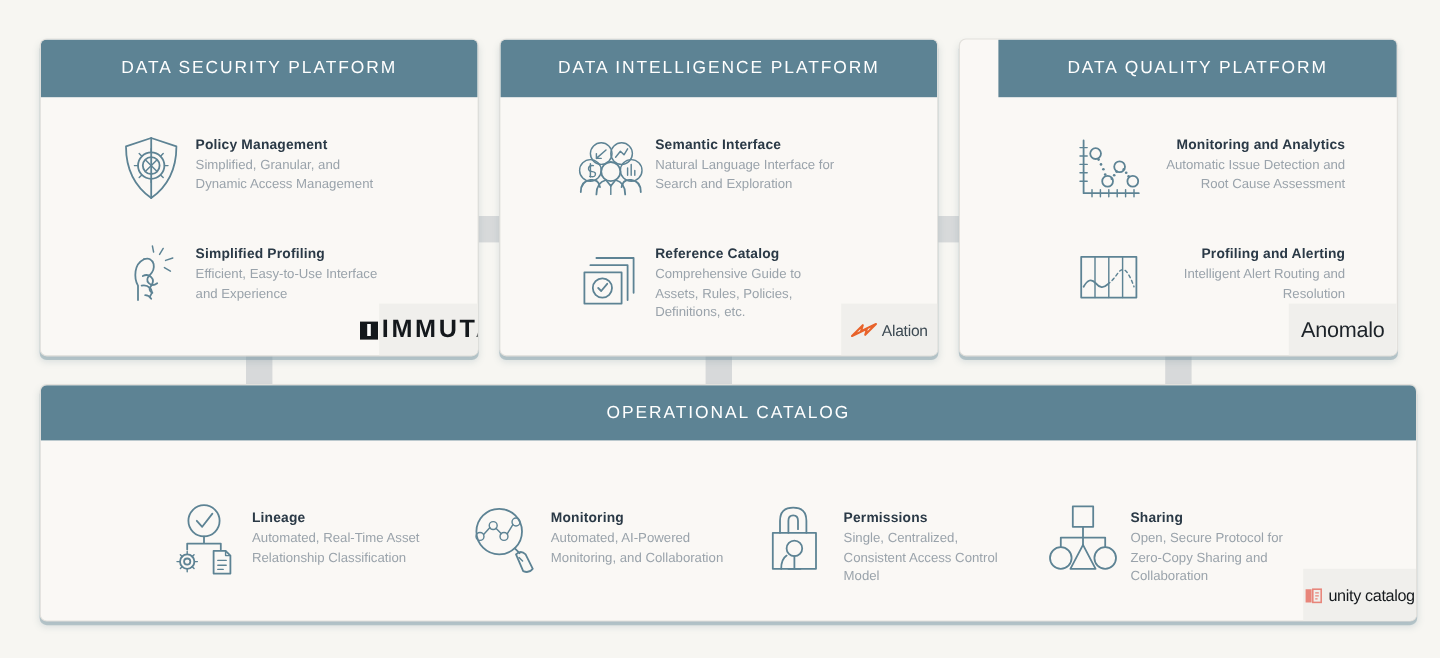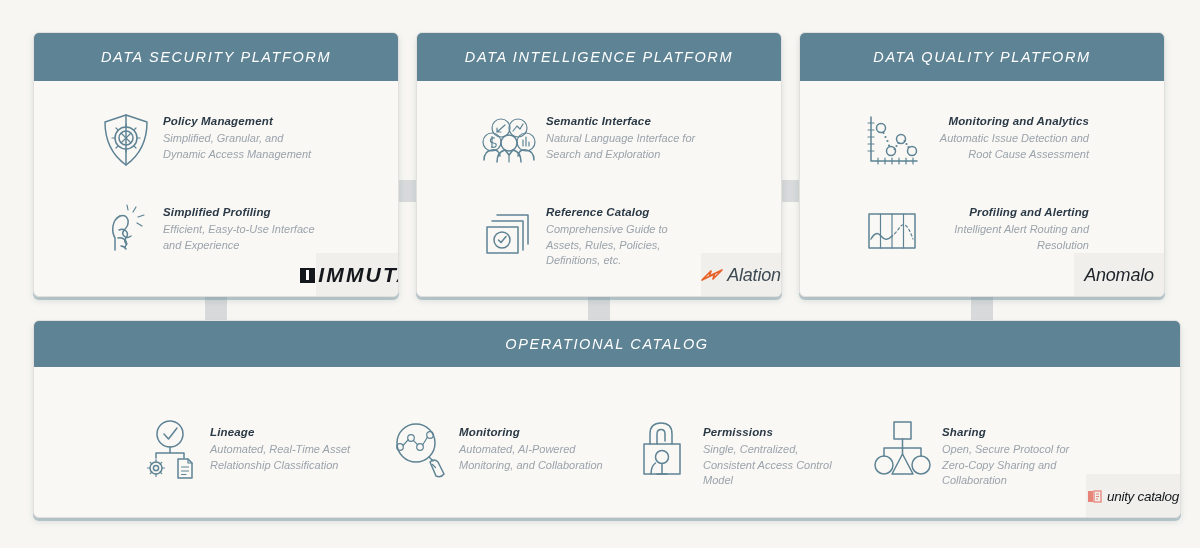--- a/index.html
+++ b/index.html
@@ -2,21 +2,21 @@
 <html><head>
 <meta charset="utf-8">
 <style>
   * { box-sizing: border-box; margin: 0; padding: 0; }
   html, body {
     width: 1200px; height: 548px;
     background: #f7f6f2;
     font-family: "Liberation Sans", sans-serif;
     overflow: hidden;
   }
-  #stage { position: relative; width: 1200px; height: 548px; font-style: italic; }
+  #stage { position: relative; width: 1200px; height: 548px; }
 
   
   .conn { position: absolute; background: #d7d9da; z-index: 1; }
 
   
   .card {
     position: absolute;
     background: #faf8f5;
     border: 1px solid #e2e0dc;
     border-radius: 6px;
@@ -80,21 +80,21 @@
   .immuta-mark {
     display: inline-block; width: 15px; height: 15px;
     background: #14181c; position: relative; margin-right: 3px;
   }
   .immuta-mark::after {
     content: ""; position: absolute; left: 6px; top: 2.5px;
     width: 3px; height: 10px; background: #ffffff;
   }
   .logo-alation { display: flex; align-items: center; gap: 4px; }
   .logo-alation .atext {
-    font-size: 18px; color: #3d4a53; letter-spacing: -.2px;
+    font-size: 13px; color: #3d4a53; letter-spacing: -.2px;
   }
   .logo-anomalo { font-size: 18px; color: #1d2329; letter-spacing: -.2px; }
   .logo-unity { display: flex; align-items: center; gap: 5px; }
   .logo-unity .utext {
     font-size: 13.5px; color: #15191d; letter-spacing: -.3px; font-weight: 500;
   }
 
   svg { display: block; }
   .ln { fill: none; stroke: #5d8394; stroke-width: 1.5;
         stroke-linecap: round; stroke-linejoin: round; }
@@ -211,21 +211,21 @@
         <div class="logo-alation">
           <svg width="22" height="15" viewBox="0 0 22 15">
             <path d="M1 12 L10 3 L8.5 8 L21 2 L12 11 L13.5 6 Z" fill="none" stroke="#e8622a" stroke-width="1.7" stroke-linejoin="round"></path>
           </svg>
           <span class="atext">Alation</span>
         </div>
       </div>
     </div>
   </div>
 
-  <div class="card top-card" style="left:799px; top:32px; width:366px; height:265px;">
+  <div class="card top-card" style="left:799px; top:32px; width:366px; height:265px;padding-left:32px;">
     <div class="card-header">DATA QUALITY PLATFORM</div>
     <div class="card-body" style="height:216px;text-align:right;">
 
       <div class="feature" style="left:55px; top:22px;">
         <div class="ficon">
           <svg width="60" height="58" viewBox="0 0 60 58">
             <path class="ln" d="M9 6 L9 50 L55 50"></path>
             <path class="ln-thin" d="M6 12 L12 12 M6 19 L12 19 M6 26 L12 26 M6 33 L12 33 M6 40 L12 40"></path>
             <path class="ln-thin" d="M16 47 L16 53 M23 47 L23 53 M30 47 L30 53 M37 47 L37 53 M44 47 L44 53 M51 47 L51 53"></path>
             <circle class="ln" cx="19" cy="17" r="4.5"></circle>

